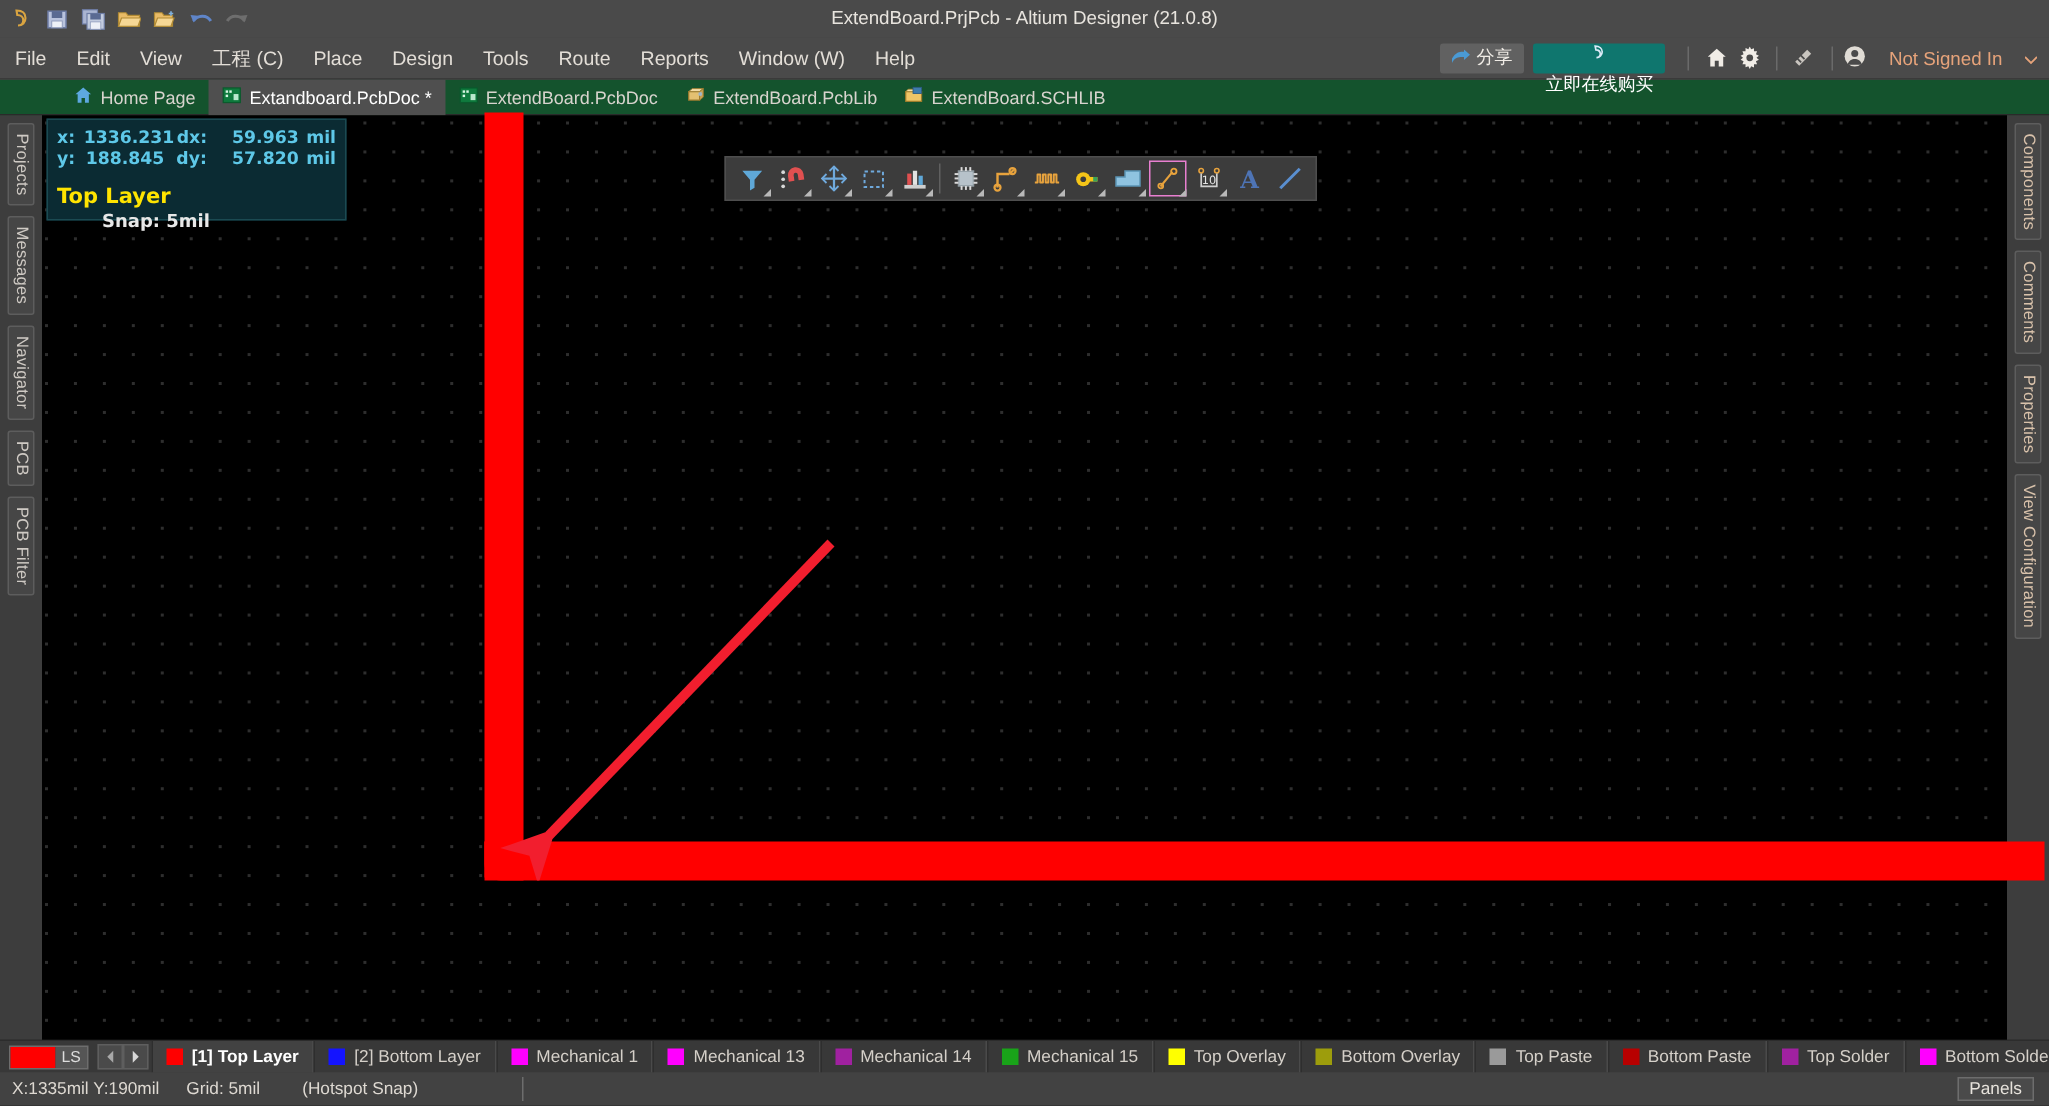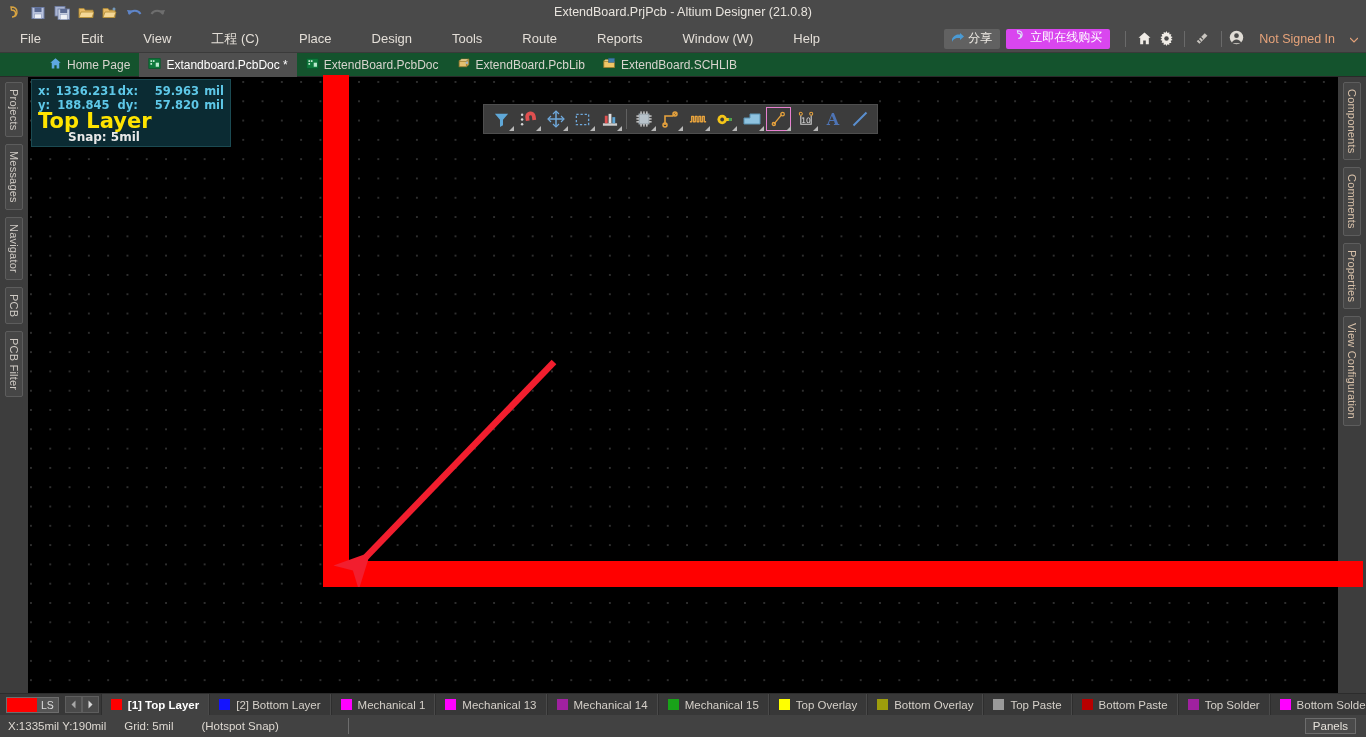--- a/index.html
+++ b/index.html
@@ -36,31 +36,31 @@
   .win-btn { width: 36px; height: 25px; display: flex; align-items: center; justify-content: center; }
   .win-close { background: #c42b1c; width: 40px; }
   .win-btn svg { display: block; }
 
   
   .menubar {
     height: 28px; background: #4a4a4a; display: flex; align-items: center;
     flex: 0 0 28px; border-bottom: 1px solid #3a3a3a; position: relative;
   }
   .menu-item {
-    font-size: 13px; color: #e3ded7; padding: 0 20px; line-height: 28px; height: 28px;
+    font-size: 13px; color: #e3ded7; padding: 0 10px; line-height: 28px; height: 28px;
     white-space: nowrap;
   }
   .menu-right { margin-left: auto; display: flex; align-items: center; gap: 0px; padding-right: 8px; }
   .btn-share {
     background: #616161; height: 20px; display: flex; align-items: center; gap: 4px;
     padding: 0 8px; border-radius: 2px; color: #f0ece6; font-size: 12px; margin-right: 6px;
   }
   .btn-buy {
-    background: #d946ef; height: 20px; display: flex; align-items: flex-start; gap: 4px;
-    padding: 0 8px; border-radius: 2px; color: #ffffff; font-size: 12px; margin-right: 8px;
+    background: #0f766e; height: 20px; display: flex; align-items: center; gap: 4px;
+    padding: 0 8px; border-radius: 2px; color: #ffffff; font-size: 12px; margin-right: 8px; flex-direction: column;
   }
   .sep-v { width: 1px; height: 16px; background: #6a6a6a; margin: 0 7px; }
   .icon-btn { width: 22px; height: 22px; display: flex; align-items: center; justify-content: center; }
   .signin { display: flex; align-items: center; gap: 15px; color: #e6a37a; font-size: 12.5px; }
 
   
   .tabbar {
     height: 24px; background: #14532d; display: flex; align-items: stretch;
     flex: 0 0 24px; border-bottom: 1px solid #2a2a2a; padding-left: 40px;
   }
@@ -125,21 +125,21 @@
     position: absolute; left: 3px; top: 2px; width: 200px; height: 68px;
     background: #0b2b33; border: 1px solid #1b4a52; padding: 4px 6px 0 6px;
     font-family: "DejaVu Sans", sans-serif;
   }
   .coordrow { display: flex; font-size: 11.5px; font-weight: bold; color: #5ec8e8; line-height: 14px; }
   .coordrow .k { width: 18px; }
   .coordrow .v { width: 62px; text-align: right; padding-right: 8px; }
   .coordrow .k2 { width: 26px; }
   .coordrow .v2 { width: 56px; text-align: right; }
   .coordrow .u { padding-left: 5px; }
-  .coord-layer { font-size: 21px; font-weight: bold; color: #ffe400; line-height: 19px; margin-top: 0; }
+  .coord-layer { font-size: 14px; font-weight: bold; color: #ffe400; line-height: 19px; margin-top: 10px; }
   .coord-snap { font-size: 12px; font-weight: bold; color: #e8e8e8; line-height: 13px; padding-left: 30px; }
 
   
   .layerbar {
     height: 22px; background: #383838; display: flex; align-items: center;
     flex: 0 0 22px; overflow: hidden; border-top: 1px solid #2c2c2c;
   }
   .ls-chip {
     display: flex; align-items: flex-start; height: 16px; margin-left: 6px;
     border: 1px solid #6d6d6d;

